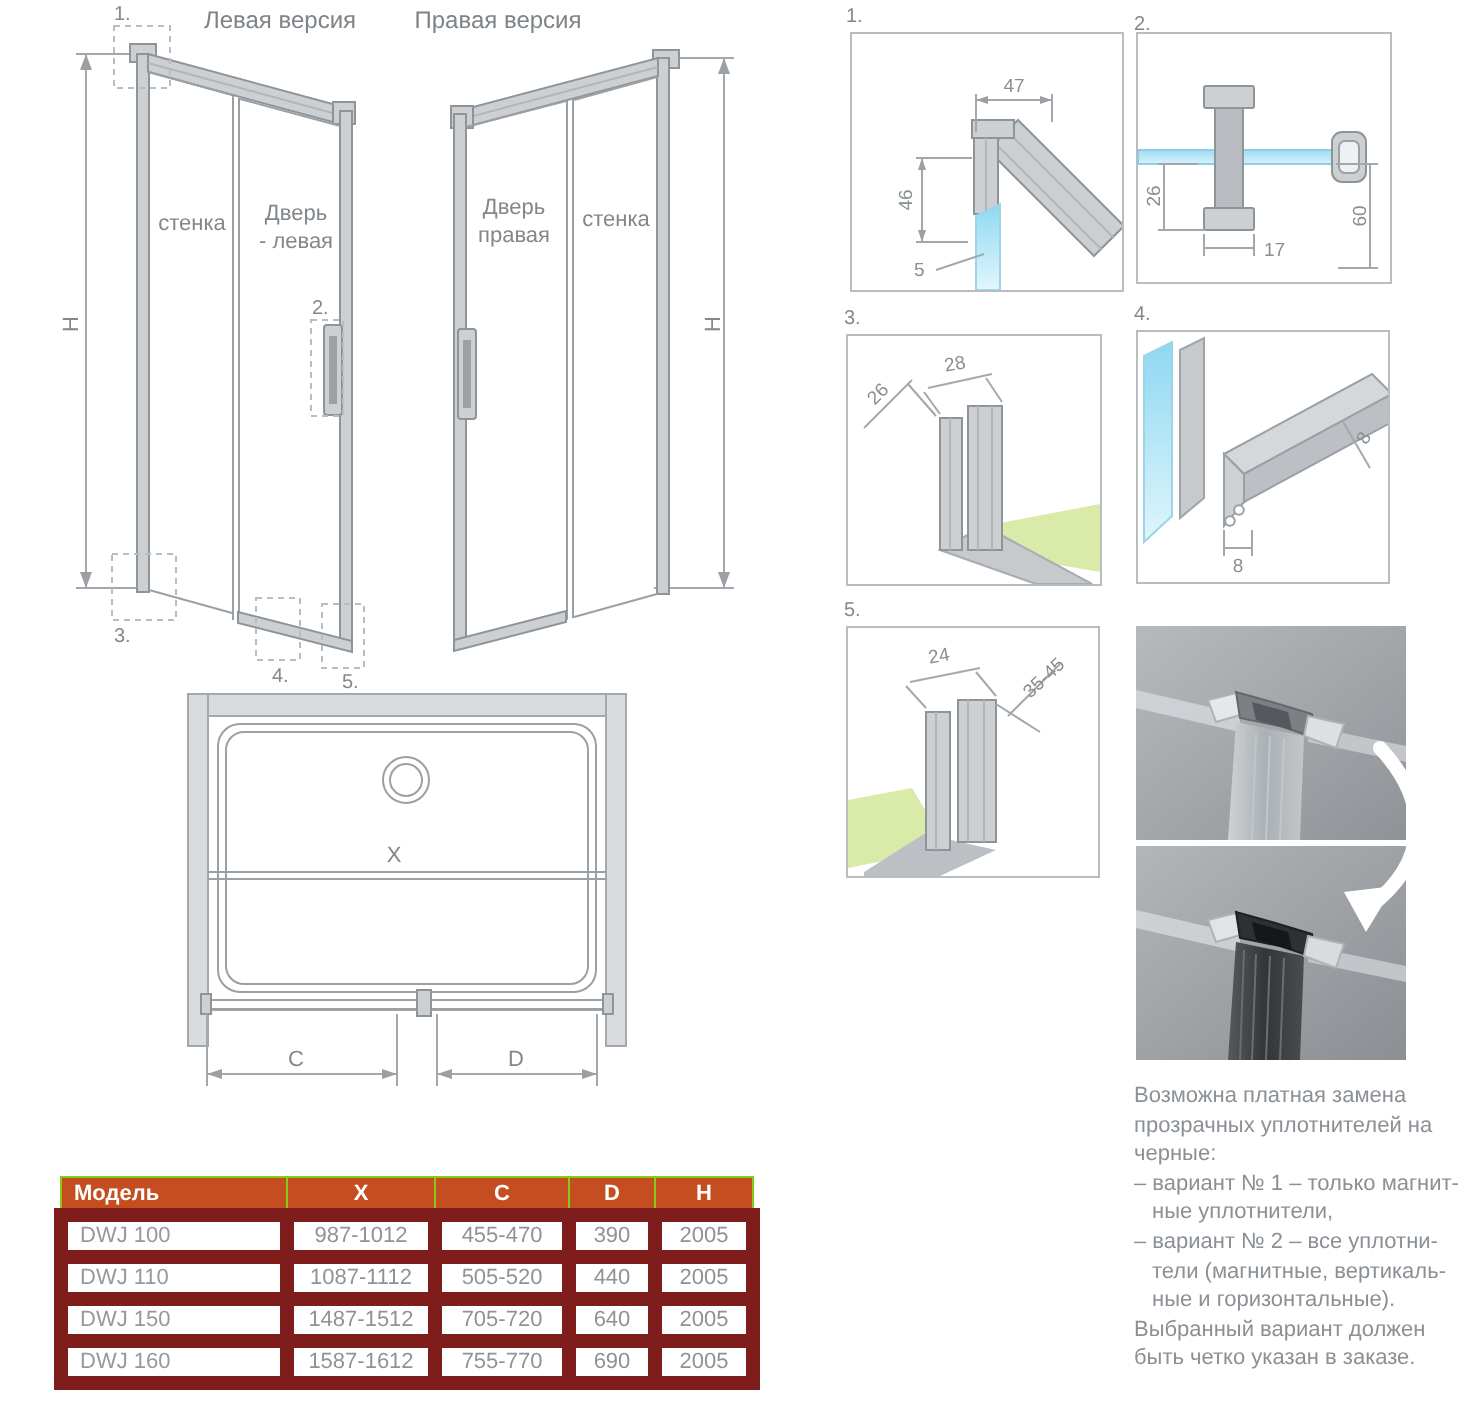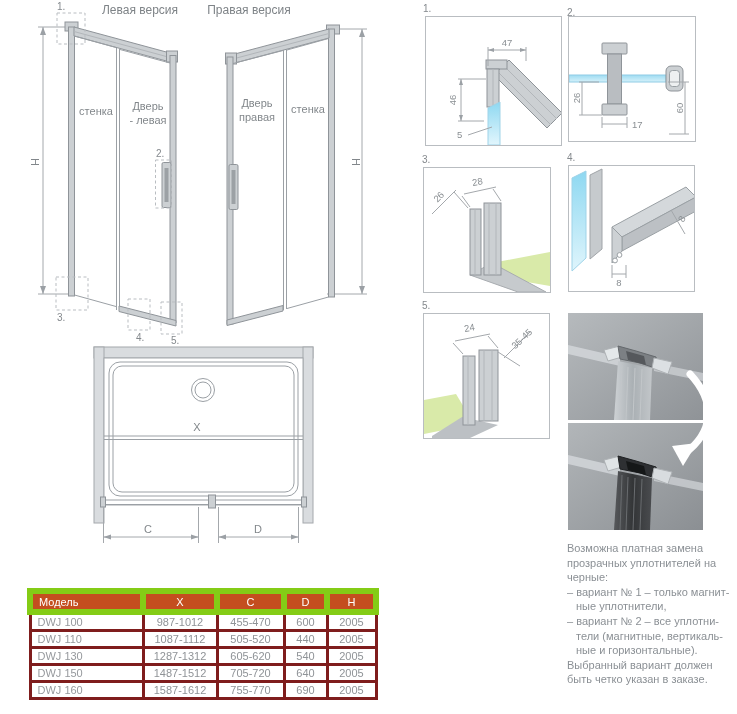--- a/index.html
+++ b/index.html
@@ -26,24 +26,24 @@
   
   .photo{position:absolute;z-index:1}
   .arrow-overlay{position:absolute;z-index:2}
   
   .note{position:absolute;left:567px;top:541px;width:172px;font-size:11px;
         line-height:14.6px;color:#8b9095}
   .note .indent{padding-left:9px}
   
   table.spec{position:absolute;left:27px;top:588px;border-collapse:collapse;
              table-layout:fixed;width:346px;font-size:11px}
-  .spec th{background:#c44e1f;color:#fff;font-weight:400;height:15px;
-           border:6px solid #84cc16;padding:0;text-align:center}
+  .spec th{background:#c44e1f;color:#fff;font-weight:700;height:15px;
+           border:1px solid #84cc16;padding:0;text-align:center}
   .spec th.model{text-align:left;padding-left:6px}
-  .spec td{border:3px solid #7f1d1d;color:#8f9397;text-align:center;height:14px;padding:0}
+  .spec td{border:7px solid #7f1d1d;color:#8f9397;text-align:center;height:14px;padding:0}
   .spec td.model{text-align:left;padding-left:6px;color:#96999d}
 </style>
 </head>
 <body>
 
 <div class="page">
 
   <svg class="abs" style="left:0;top:0" width="420" height="585" viewBox="0 0 420 585">
 
     <text class="t-title mid" x="140" y="14">Левая версия</text>
@@ -421,35 +421,28 @@
         <th>C</th>
         <th>D</th>
         <th>H</th>
       </tr>
     </thead>
     <tbody>
       <tr>
         <td class="model">DWJ 100</td>
         <td>987-1012</td>
         <td>455-470</td>
-        <td>600</td>
+        <td>390</td>
         <td>2005</td>
       </tr>
       <tr>
         <td class="model">DWJ 110</td>
         <td>1087-1112</td>
         <td>505-520</td>
         <td>440</td>
-        <td>2005</td>
-      </tr>
-      <tr>
-        <td class="model">DWJ 130</td>
-        <td>1287-1312</td>
-        <td>605-620</td>
-        <td>540</td>
         <td>2005</td>
       </tr>
       <tr>
         <td class="model">DWJ 150</td>
         <td>1487-1512</td>
         <td>705-720</td>
         <td>640</td>
         <td>2005</td>
       </tr>
       <tr>

